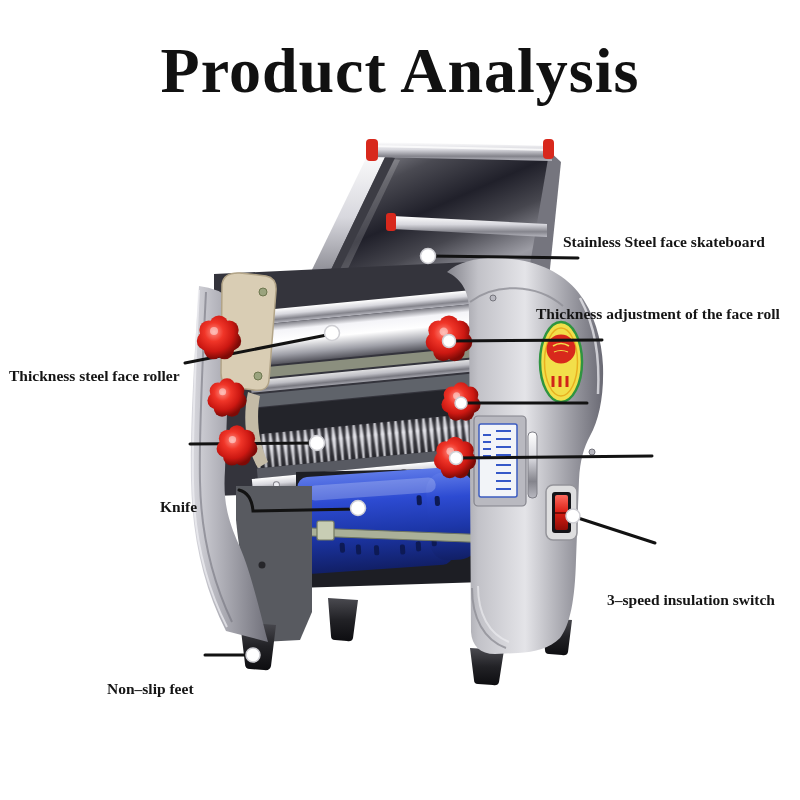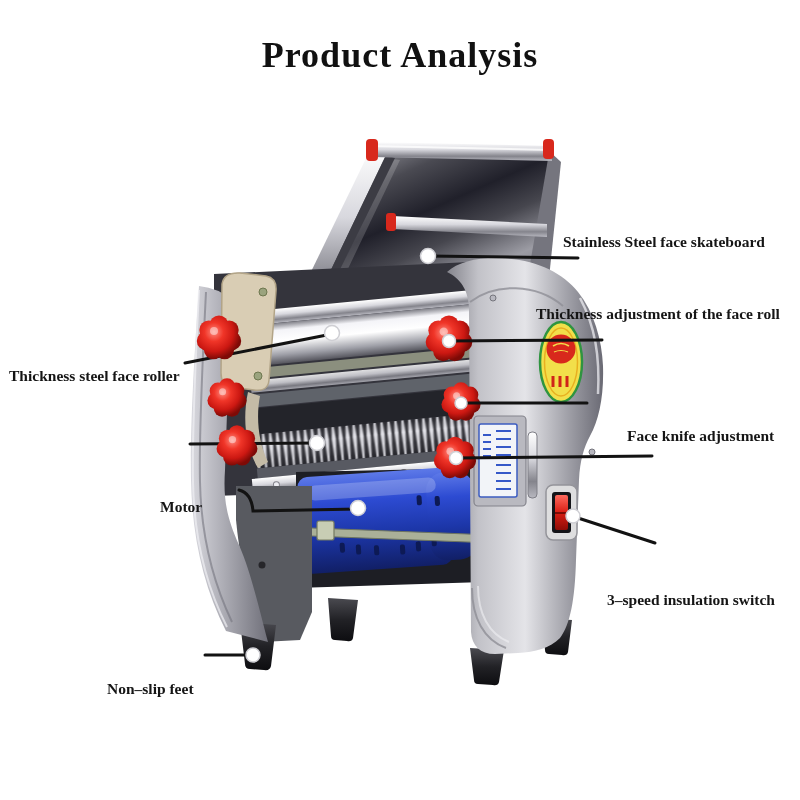--- a/index.html
+++ b/index.html
@@ -1,20 +1,20 @@
 <!DOCTYPE html>
 <html><head>
 <meta charset="utf-8">
 <style>
   html,body{margin:0;padding:0;background:#ffffff;}
   .stage{position:relative;width:800px;height:800px;background:#ffffff;overflow:hidden;
          font-family:"Liberation Serif", serif;}
   .stage svg{position:absolute;left:0;top:0;}
   .page-title{position:absolute;left:0;right:0;top:34px;text-align:center;
-              font-size:36px;font-weight:700;color:#111;letter-spacing:1px;}
+              font-size:64px;font-weight:700;color:#111;letter-spacing:1px;}
   .callout-label{position:absolute;white-space:nowrap;font-weight:700;font-size:15.5px;
                  color:#151515;line-height:1.15;}
   .lbl-skateboard{left:563px;top:233px;}
   .lbl-thickness{left:536px;top:305px;}
   .lbl-roller{left:9px;top:367px;}
   .lbl-knife{left:7px;top:442px;}
   .lbl-motor{left:160px;top:498px;}
   .lbl-knife-adjust{left:627px;top:427px;}
   .lbl-switch{left:607px;top:547px;margin-top:44px;}
   .lbl-feet{left:107px;top:680px;}
@@ -270,18 +270,17 @@
       <circle cx="573" cy="516" r="7"></circle>
       <circle cx="253" cy="655" r="7"></circle>
     </g>
   </svg>
 
   <div class="page-title">Product Analysis</div>
 
   <div class="callout-label lbl-skateboard">Stainless Steel face skateboard</div>
   <div class="callout-label lbl-thickness">Thickness adjustment of the face roll</div>
   <div class="callout-label lbl-roller">Thickness steel face roller</div>
-  <div class="callout-label lbl-motor">Motor</div>
-  <div class="callout-label lbl-knife-adjust">Face knife adjustment</div>
+  <div class="callout-label lbl-motor">Knife</div>
   <div class="callout-label lbl-switch">3–speed insulation switch</div>
   <div class="callout-label lbl-feet">Non–slip feet</div>
 
 </div>
 
 </body></html>

